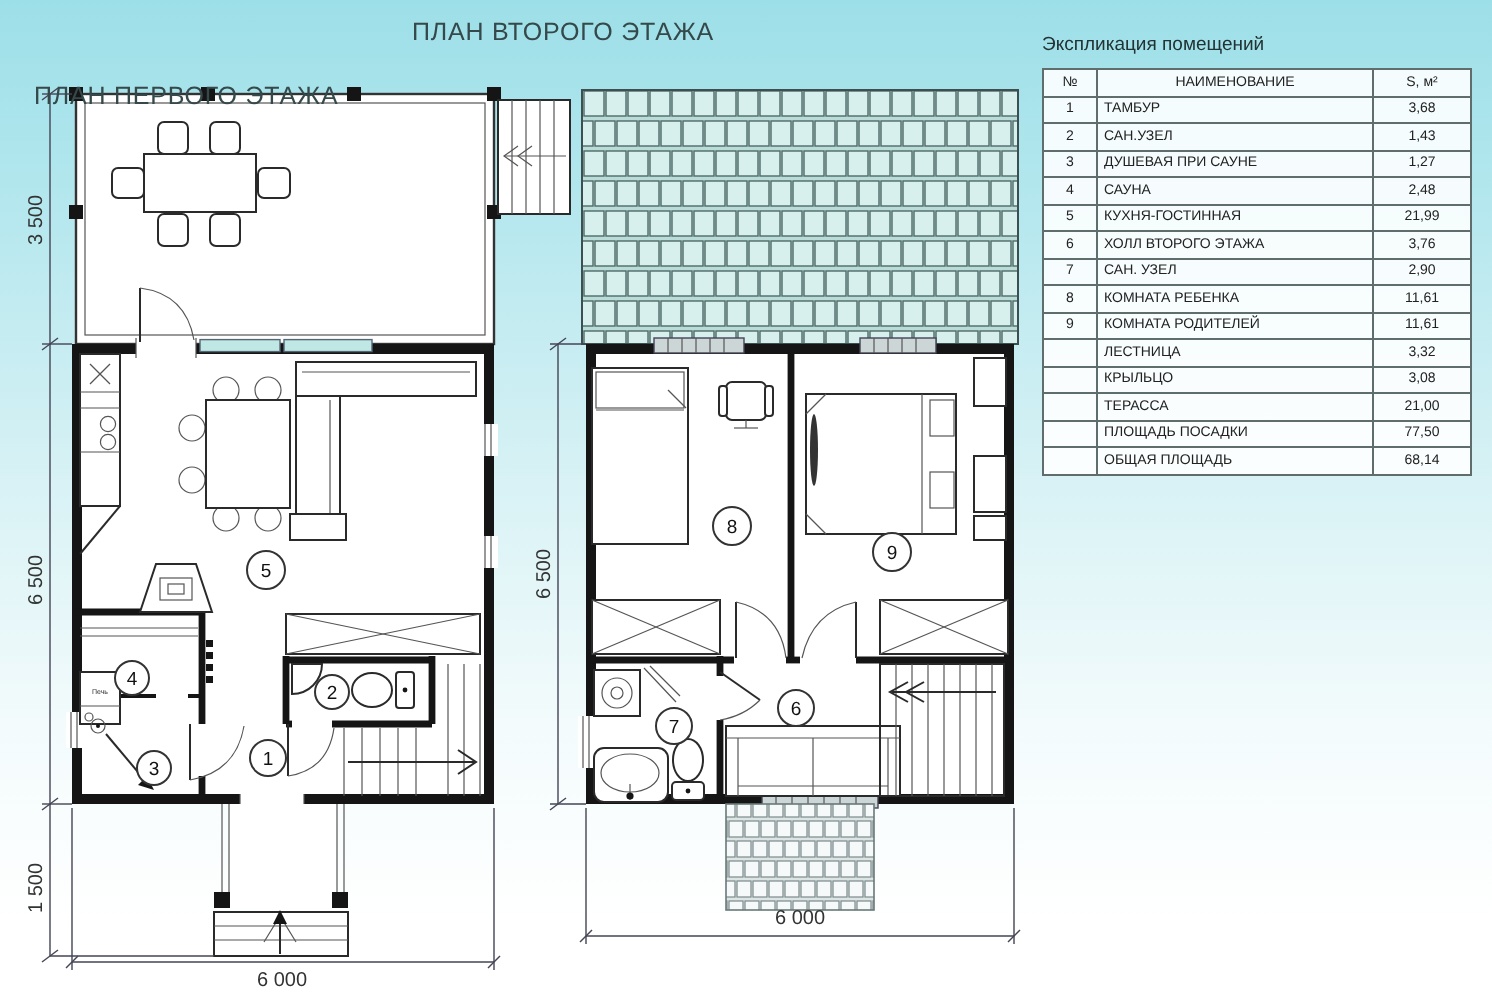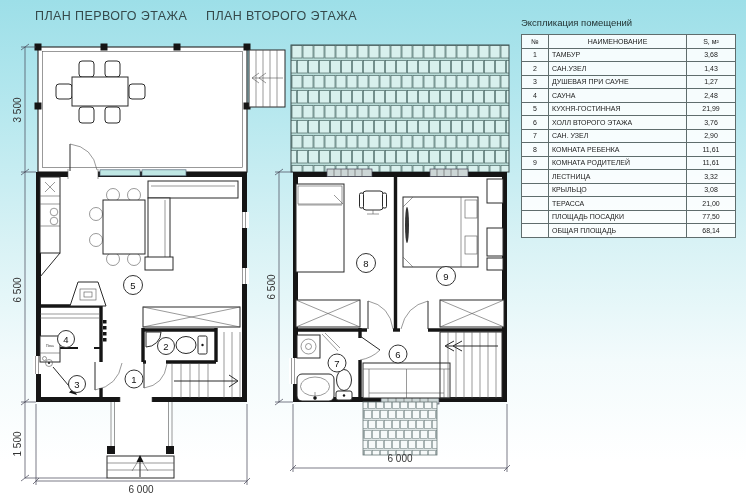--- a/index.html
+++ b/index.html
@@ -5,21 +5,21 @@
   html,body{margin:0;padding:0;}
   .canvas{
     position:relative;width:746px;height:502px;overflow:hidden;
     background:linear-gradient(180deg,#9ddfe8 0%,#b4e7ee 20%,#d8f2f5 48%,#f3fbfc 72%,#ffffff 92%);
     font-family:"Liberation Sans",sans-serif;
   }
   .plan-title{
     position:absolute;top:9px;font-size:12.5px;font-weight:500;color:#35494b;
     letter-spacing:.4px;text-align:center;white-space:nowrap;
   }
-  #t1{left:35px;width:142px;}
+  #t1{left:17px;width:142px;margin-top:32px;}
   #t2{left:206px;width:142px;text-align:right;}
   .legend{position:absolute;left:521px;top:17px;width:217px;}
   .legend-title{font-size:9.5px;color:#233;text-align:left;margin-bottom:6px;}
   table.exp{border-collapse:collapse;width:215px;table-layout:fixed;background:rgba(255,255,255,.88);}
   table.exp th,table.exp td{
     border:1px solid #5f6d6d;font-size:7px;color:#222;height:12.5px;
     padding:0 3px;overflow:hidden;white-space:nowrap;font-weight:normal;
   }
   th.c-num,td.c-num{width:20px;text-align:center;}
   th.c-name,td.c-name{text-align:center;}

